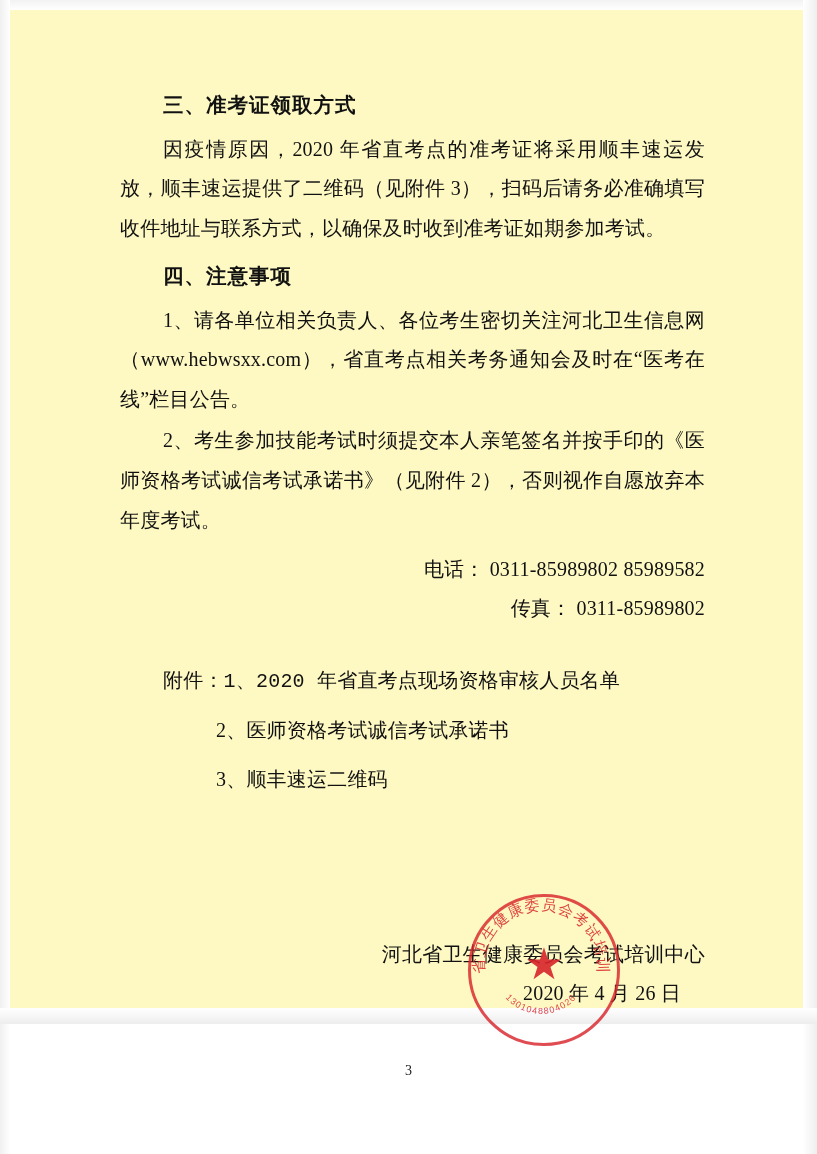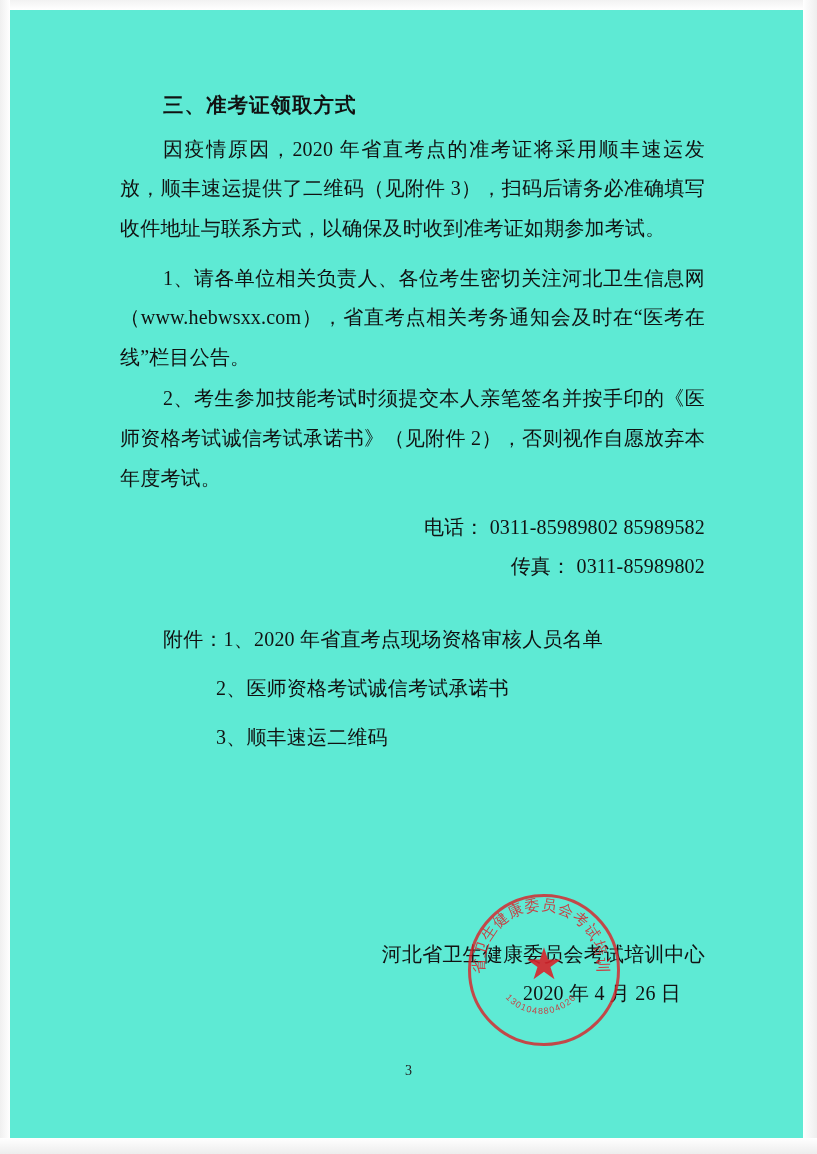--- a/index.html
+++ b/index.html
@@ -12,22 +12,22 @@
     height: 1154px;
     font-family: "Liberation Serif", "DejaVu Serif", serif;
     color: #111111;
     position: relative;
     overflow: hidden;
   }
   .page {
     position: absolute;
     left: 0; top: 0;
     width: 817px;
-    height: 1154px;
-    background: #5eead4;
+    height: 1024px;
+    background: #fef9c3;
   }
   .content {
     position: absolute;
     left: 120px;
     top: 88px;
     width: 585px;
   }
   .heading {
     font-size: 20.5px;
     font-weight: bold;
@@ -56,20 +56,21 @@
     margin: 0;
     letter-spacing: 0.2px;
     text-align: right;
   }
   .attach-first {
     font-size: 20px;
     line-height: 1.95;
     padding-left: 43px;
     margin: 0;
     letter-spacing: 0.2px;
+    font-family: Liberation Mono, monospace;
   }
   .attach-line {
     font-size: 20px;
     line-height: 1.95;
     padding-left: 86px;
     margin: 10px;
     letter-spacing: 0.2px;
   }
   .sign-block {
     position: absolute;
@@ -174,20 +175,21 @@
   <div class="scan-edge-right"></div>
   <div class="scan-edge-bottom"></div>
 
   <div class="content">
 
     <div class="heading">三、准考证领取方式</div>
     <p class="para">因疫情原因，2020 年省直考点的准考证将采用顺丰速运发放，顺丰速运提供了二维码（见附件 3），扫码后请务必准确填写收件地址与联系方式，以确保及时收到准考证如期参加考试。</p>
 
     <div class="block-gap"></div>
 
+    <div class="heading">四、注意事项</div>
     <p class="para">1、请各单位相关负责人、各位考生密切关注河北卫生信息网（www.hebwsxx.com），省直考点相关考务通知会及时在“医考在线”栏目公告。</p>
     <p class="para">2、考生参加技能考试时须提交本人亲笔签名并按手印的《医师资格考试诚信考试承诺书》（见附件 2），否则视作自愿放弃本年度考试。</p>
 
     <div class="block-gap"></div>
 
     <p class="contact-line">电话：  0311-85989802    85989582</p>
     <p class="contact-line">传真：  0311-85989802</p>
 
     <div style="height:34px"></div>
 

